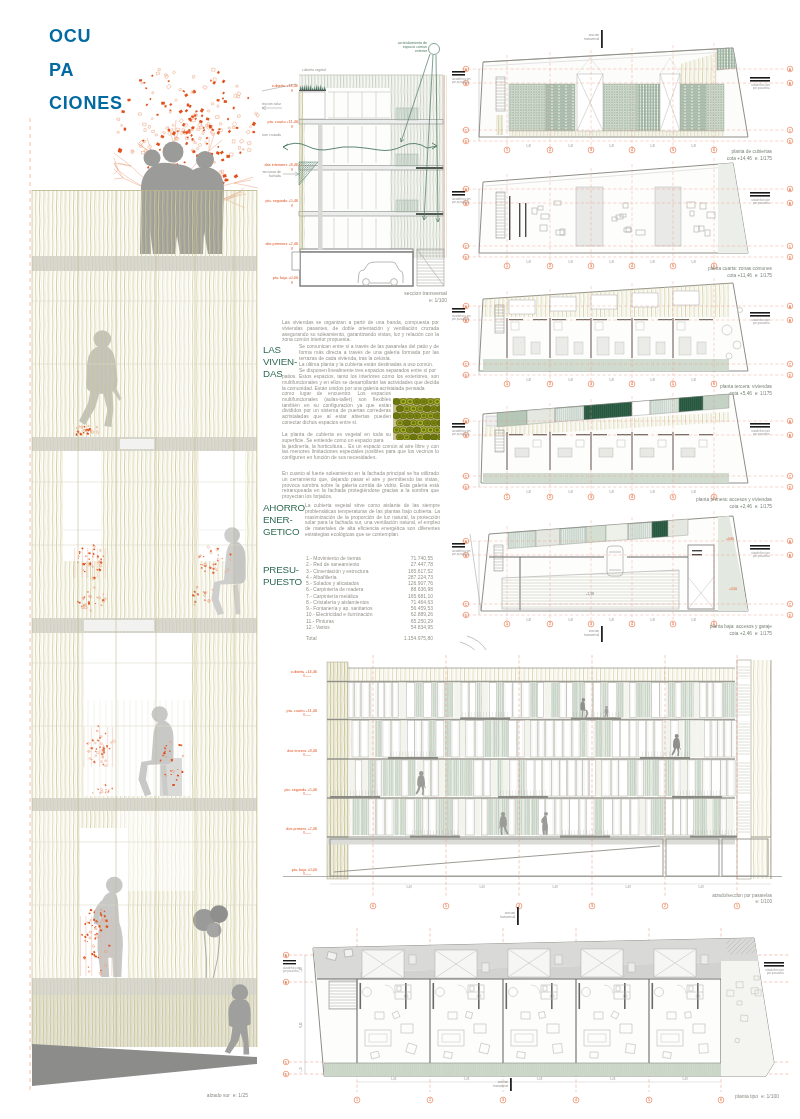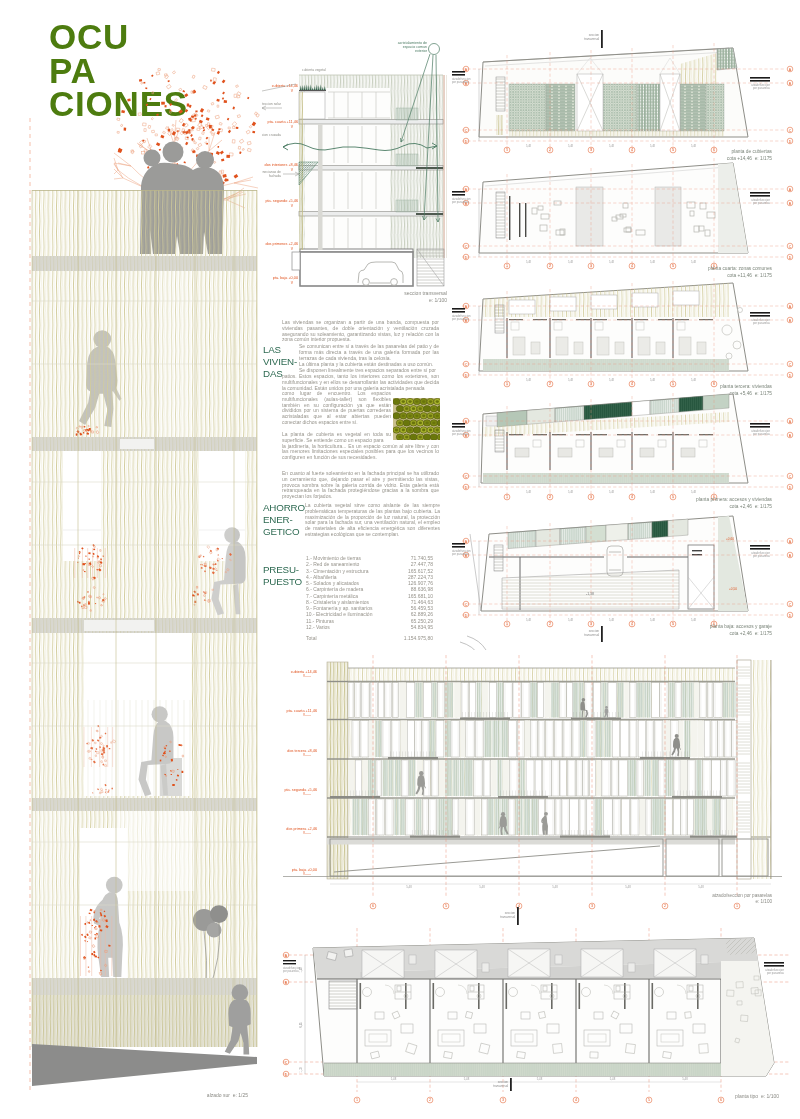--- a/index.html
+++ b/index.html
@@ -2,21 +2,21 @@
 <html><head><meta charset="utf-8"><style>
 html,body{margin:0;padding:0;background:#fff;}
 body{width:800px;height:1119px;position:relative;overflow:hidden;
      font-family:"Liberation Sans",sans-serif;}
 svg{font-family:"Liberation Sans",sans-serif;}
 .abs{position:absolute;}
 .t{color:#96938b;font-size:5px;line-height:5.8px;letter-spacing:0;}
 .h{color:#2e6a52;font-weight:normal;font-size:9.8px;line-height:11.8px;letter-spacing:-0.2px;}
 </style></head><body>
 
-<div class="abs" style="left:49px;top:20px;color:#4d7c0f;font-weight:bold;font-size:35px;line-height:33.5px;letter-spacing:0.8px;">OCU<br>PA<br>CIONES</div>
+<div class="abs" style="left:49px;top:20px;color:#0369a1;font-weight:bold;font-size:18px;line-height:33.5px;letter-spacing:0.8px;">OCU<br>PA<br>CIONES</div>
 
 <svg class="abs" style="left:0px;top:0px" width="300" height="1119" viewBox="0 0 300 1119">
     <defs>
 <pattern id="avh" width="4.25" height="26" patternUnits="userSpaceOnUse">
   <path d="M1.3 0 L1.65 13 L1.2 26" stroke="#d2cc9b" stroke-width="0.85" fill="none"></path>
   <path d="M3.35 0 L3.2 26" stroke="#d2cc9b" stroke-width="0.45" fill="none" opacity="0.7"></path>
 </pattern>
 <pattern id="avhd" width="3.5" height="20" patternUnits="userSpaceOnUse">
   <path d="M1.1 0 L1.3 10 L1.0 20" stroke="#c3bd85" stroke-width="0.95" fill="none"></path>
   <path d="M2.7 0 L2.6 20" stroke="#c3bd85" stroke-width="0.55" fill="none"></path>

